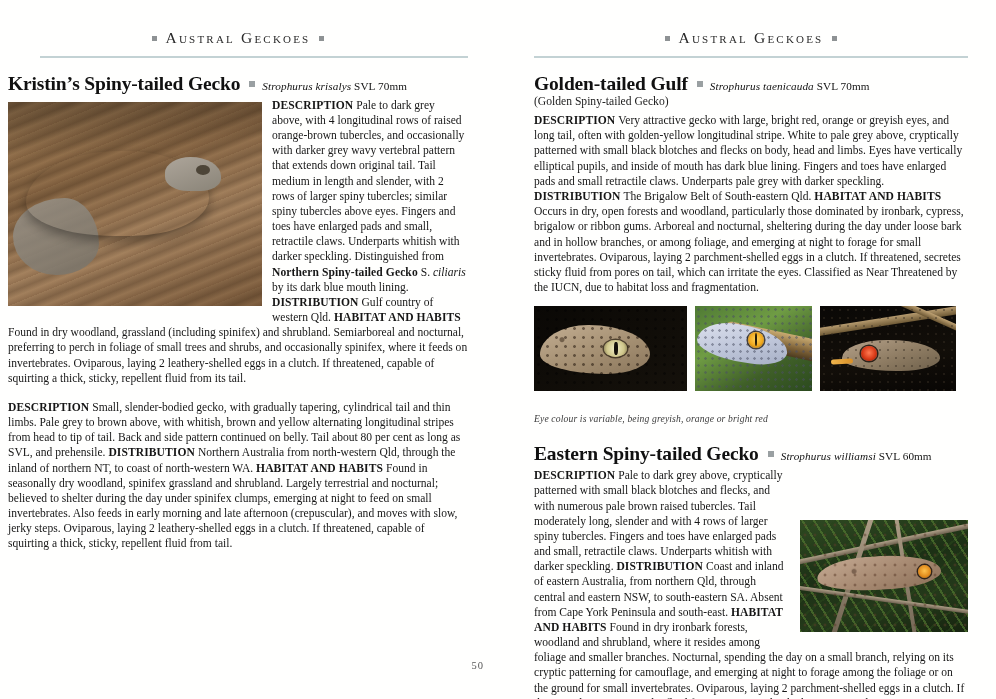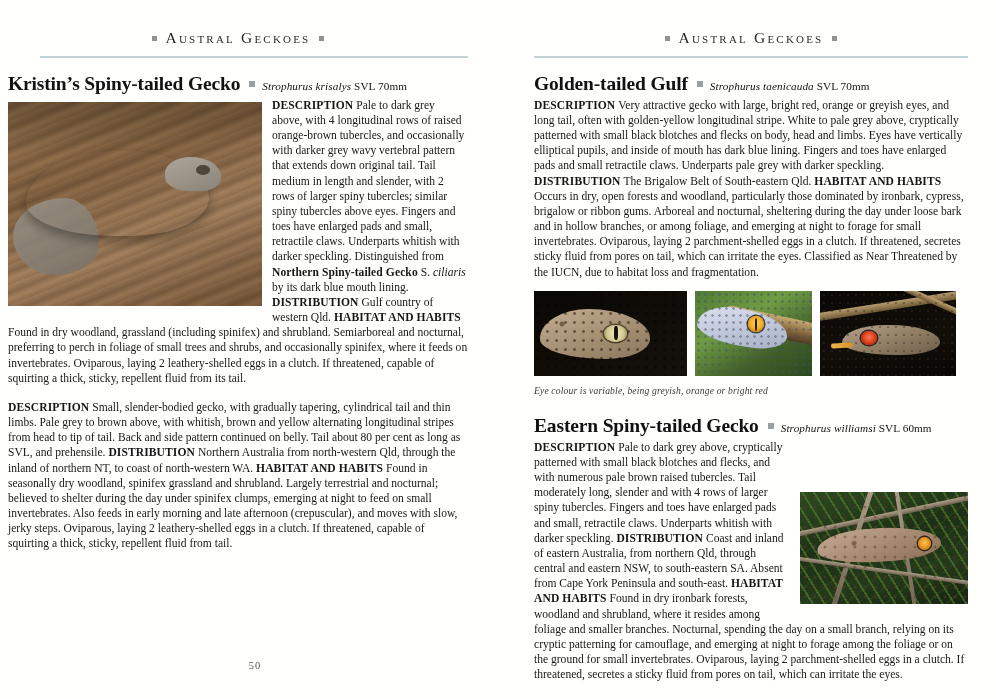--- a/index.html
+++ b/index.html
@@ -112,36 +112,36 @@
   }
   .fig-right-float {
     float: right;
     margin: 4px 0 6px 11px;
   }
   .caption {
     font-size: 9.6px;
     font-style: italic;
     color: #3a3a3a;
     letter-spacing: 0.15px;
-    margin-top: 9px;
+    margin-top: 22px;
   }
   .clearer { clear: both; height: 0; }
 
   .triple {
     display: flex;
     gap: 8px;
     margin-top: 11px;
   }
 
   
   .folio {
     position: absolute;
     bottom: 28px;
-    left: 0; right: 8px;
-    text-align: center;
+    left: 0; right: 14px;
+    text-align: right;
     font-size: 10.5px;
     color: #555;
     letter-spacing: 1px;
   }
   .page-left .folio  { padding-left: 20px; }
   .page-right .folio { padding-left: 8px; }
 
   
   .ph { position: relative; overflow: hidden; }
 
@@ -352,20 +352,21 @@
 
     <div class="runhead">
       <span class="sq"></span><span class="txt">Austral Geckoes</span><span class="sq"></span>
     </div>
     <div class="rule"></div>
 
     <div class="species">
       <div class="sp-head">
         <span>Golden-tailed Gulf</span><span class="marker"></span><span class="sp-sci">Strophurus taenicauda</span><span class="sp-svl">&nbsp;</span><span class="sp-svl">SVL 70mm</span>
       </div>
+      <div class="sp-alt">(Golden Spiny-tailed Gecko)</div>
 
       <div class="body-text">
         <span><b>DESCRIPTION </b><span>Very attractive gecko with large, bright red, orange or greyish eyes, and long tail, often with golden-yellow longitudinal stripe. White to pale grey above, cryptically patterned with small black blotches and flecks on body, head and limbs. Eyes have vertically elliptical pupils, and inside of mouth has dark blue lining. Fingers and toes have enlarged pads and small retractile claws. Underparts pale grey with darker speckling. </span><b>DISTRIBUTION </b><span>The Brigalow Belt of South-eastern Qld. </span><b>HABITAT AND HABITS </b><span>Occurs in dry, open forests and woodland, particularly those dominated by ironbark, cypress, brigalow or ribbon gums. Arboreal and nocturnal, sheltering during the day under loose bark and in hollow branches, or among foliage, and emerging at night to forage for small invertebrates. Oviparous, laying 2 parchment-shelled eggs in a clutch. If threatened, secretes sticky fluid from pores on tail, which can irritate the eyes. Classified as Near Threatened by the IUCN, due to habitat loss and fragmentation.</span></span>
       </div>
 
       <div class="triple">
         <span class="figure ph photo-eye-green" style="width:153px;height:85px;">
           <span class="head"></span>
           <span class="speck"></span>
           <span class="iris"></span>

